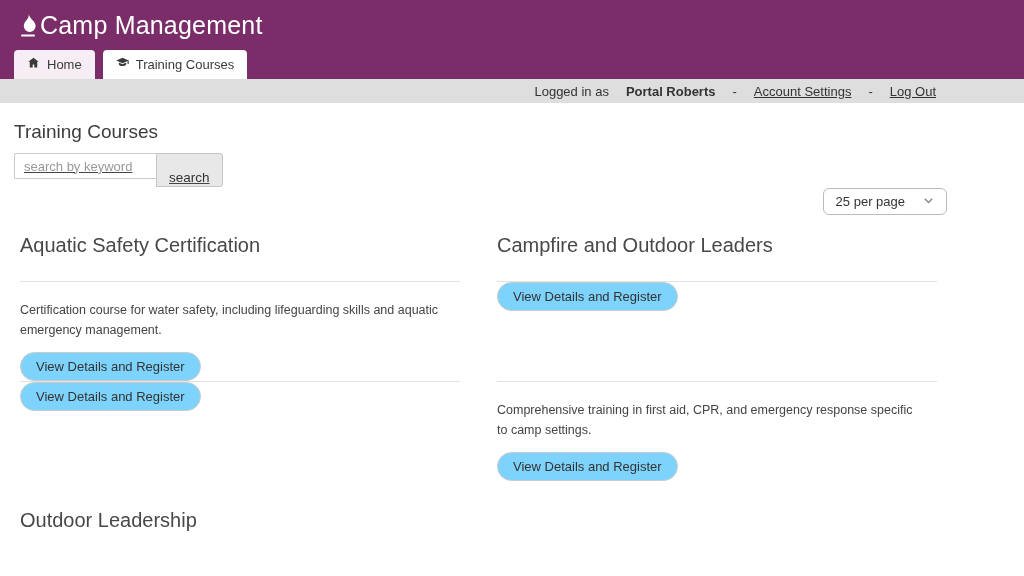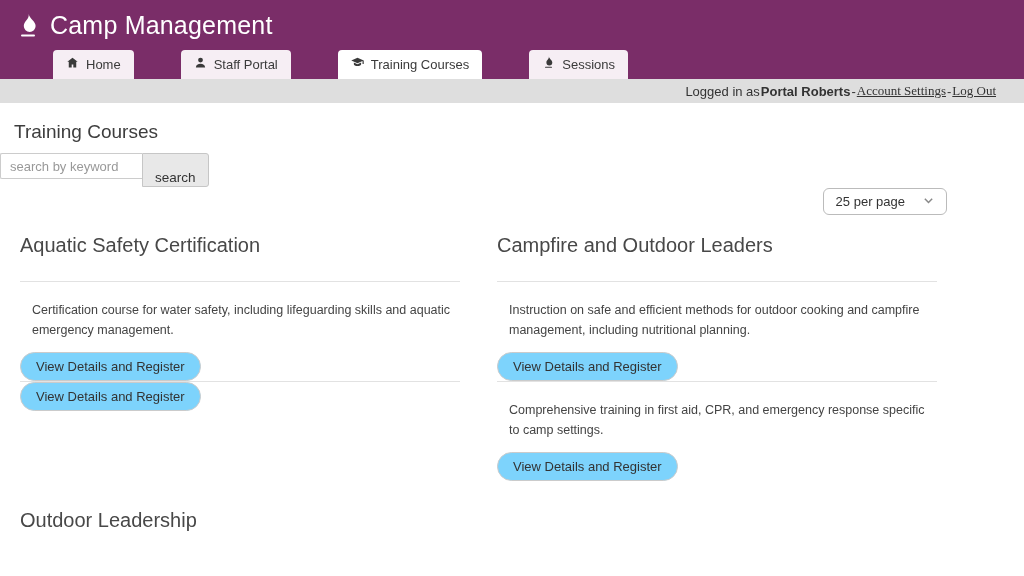--- a/index.html
+++ b/index.html
@@ -6,62 +6,62 @@
   html, body { width: 1024px; height: 576px; overflow: hidden; }
   body {
     font-family: "Liberation Sans", "DejaVu Sans", sans-serif;
     background: #ffffff;
     color: #444444;
   }
 
   
   .header { background: #7A2D68; }
   .brand {
-    display: flex; align-items: center; gap: 10px;
+    display: flex; align-items: center; 
     padding: 9px 16px 4px 16px; height: 46px;
   }
   .brand .logo { width: 24px; height: 26px; color: #ffffff; flex: 0 0 auto; }
   .brand-title {
     color: #ffffff; font-size: 25px; font-weight: 400; letter-spacing: 0.2px;
     white-space: nowrap;
   }
 
   
   .tabs {
     display: flex; align-items: flex-end; gap: 8px;
     padding: 5px 14px 0 14px; height: 33px;
   }
   .tab {
     display: flex; align-items: center; gap: 7px;
     background: #F6EEF4; color: #3A3A3A;
     border-radius: 4px 4px 0 0;
     padding: 6px 13px 7px 13px;
-    font-size: 13px; cursor: pointer; white-space: nowrap; margin-left: 39px;
+    font-size: 13px; cursor: pointer; white-space: nowrap;
   }
   .tab.active { background: #FFFFFF; }
   .tab svg { width: 13px; height: 13px; flex: 0 0 auto; }
 
   
   .user-bar {
     height: 24px; background: #DEDEDE;
     display: flex; align-items: center; justify-content: flex-end;
-    padding-right: 28px; font-size: 13px; color: #333333;
-    gap: 1px; white-space: nowrap;
+    padding-right: 88px; font-size: 13px; color: #333333;
+    gap: 17px; white-space: nowrap;
   }
   .user-bar .username { font-weight: bold; }
   .user-bar a, .user-bar .ulink {
-    color: #333333; text-decoration: underline; cursor: pointer; font-family: Liberation Serif, serif;
+    color: #333333; text-decoration: underline; cursor: pointer;
   }
 
   
   .page-title {
     margin: 18px 0 10px 14px;
     font-size: 19px; font-weight: 400; color: #3D3D3D;
   }
-  .search-row { display: flex; height: 26px; }
+  .search-row { display: flex; margin-left: 14px; height: 26px; text-decoration: underline; }
   .search-input {
     width: 142px; height: 26px;
     border: 1px solid #CCCCCC; border-right: none;
     border-radius: 2px 0 0 2px;
     padding: 0 9px; font-size: 13px; color: #444;
     font-family: inherit; outline: none;
   }
   .search-input::placeholder { color: #999999; }
   .search-btn {
     height: 26px; padding: 16px 12px;
@@ -87,21 +87,21 @@
     display: grid; grid-template-columns: 440px 440px;
     column-gap: 37px; row-gap: 0;
   }
   .course h2 {
     font-size: 20px; font-weight: 400; color: #484848;
     margin: 15px 0 24px 0; white-space: nowrap;
   }
   .course .rule { border: none; border-top: 1px solid #E2E2E2; height: 0; }
   .course p {
     font-size: 12.5px; line-height: 1.6; color: #444444;
-    margin: 18px 0 12px 12px; max-width: 428px; min-height: 40px;
+    margin: 18px 0 12px 0; max-width: 428px; min-height: 40px;
   }
   .course .action-btn {
     background: #7dd3fc; border: 1px solid #CBCBCB; border-radius: 16px;
     padding: 6px 15px; font-size: 13px; color: #333333;
     font-family: inherit; cursor: pointer;
   }
   .course.partial h2 { margin-top: 28px; }
 </style>
 </head>
 <body>
@@ -120,49 +120,31 @@
   <div class="tabs">
     <div class="tab">
       <span>
         <svg viewBox="0 0 24 24" width="13" height="13" fill="#3A3A3A" aria-hidden="true">
           <path d="M12 3 2.5 10.8h2.6V21h5.4v-5.2h3V21h5.4V10.8h2.6L12 3z"></path>
         </svg>
       </span>
       <span>Home</span>
     </div>
 
-    <div class="tab">
-      <span>
-        <svg viewBox="0 0 24 24" width="13" height="13" fill="#3A3A3A" aria-hidden="true">
-          <circle cx="12" cy="7.5" r="4.5"></circle>
-          <path d="M3.5 21c0-4.4 4-6.7 8.5-6.7s8.5 2.3 8.5 6.7H3.5z"></path>
-        </svg>
-      </span>
-      <span>Staff Portal</span>
-    </div>
 
     <div class="tab active">
       <span>
         <svg viewBox="0 0 24 24" width="14" height="14" fill="#3A3A3A" aria-hidden="true">
           <path d="M12 3 0.5 8.2 12 13.4l9.3-4.2v5.6h2.2V8.2L12 3z"></path>
           <path d="M5.3 11.9v3.2c0 1.9 3 3.4 6.7 3.4s6.7-1.5 6.7-3.4v-3.2L12 15 5.3 11.9z"></path>
         </svg>
       </span>
       <span>Training Courses</span>
     </div>
 
-    <div class="tab">
-      <span>
-        <svg viewBox="0 0 24 26" width="12" height="13" fill="#3A3A3A" aria-hidden="true">
-          <path d="M12.6 1c1.2 5.2-4.8 6.8-4.8 12a5.9 5.9 0 0 0 11.8 0C19.6 8.2 14.2 6.7 12.6 1z"></path>
-          <rect x="5" y="21.5" width="14" height="2" rx="1"></rect>
-        </svg>
-      </span>
-      <span>Sessions</span>
-    </div>
   </div>
 </div>
 
 <div class="user-bar">
   <span>Logged in as</span>
   <span class="username">Portal Roberts</span>
   <span>-</span>
   <span class="ulink">Account Settings</span>
   <span>-</span>
   <span class="ulink">Log Out</span>
@@ -192,21 +174,20 @@
     <div class="course">
       <h2>Aquatic Safety Certification</h2>
       <hr class="rule">
       <p>Certification course for water safety, including lifeguarding skills and aquatic emergency management.</p>
       <button class="action-btn">View Details and Register</button>
     </div>
 
     <div class="course">
       <h2>Campfire and Outdoor Leaders</h2>
       <hr class="rule">
-      <p>Instruction on safe and efficient methods for outdoor cooking and campfire management, including nutritional planning.</p>
       <button class="action-btn">View Details and Register</button>
     </div>
 
     <div class="course">
       <hr class="rule">
       <button class="action-btn">View Details and Register</button>
     </div>
 
     <div class="course">
       <hr class="rule">

